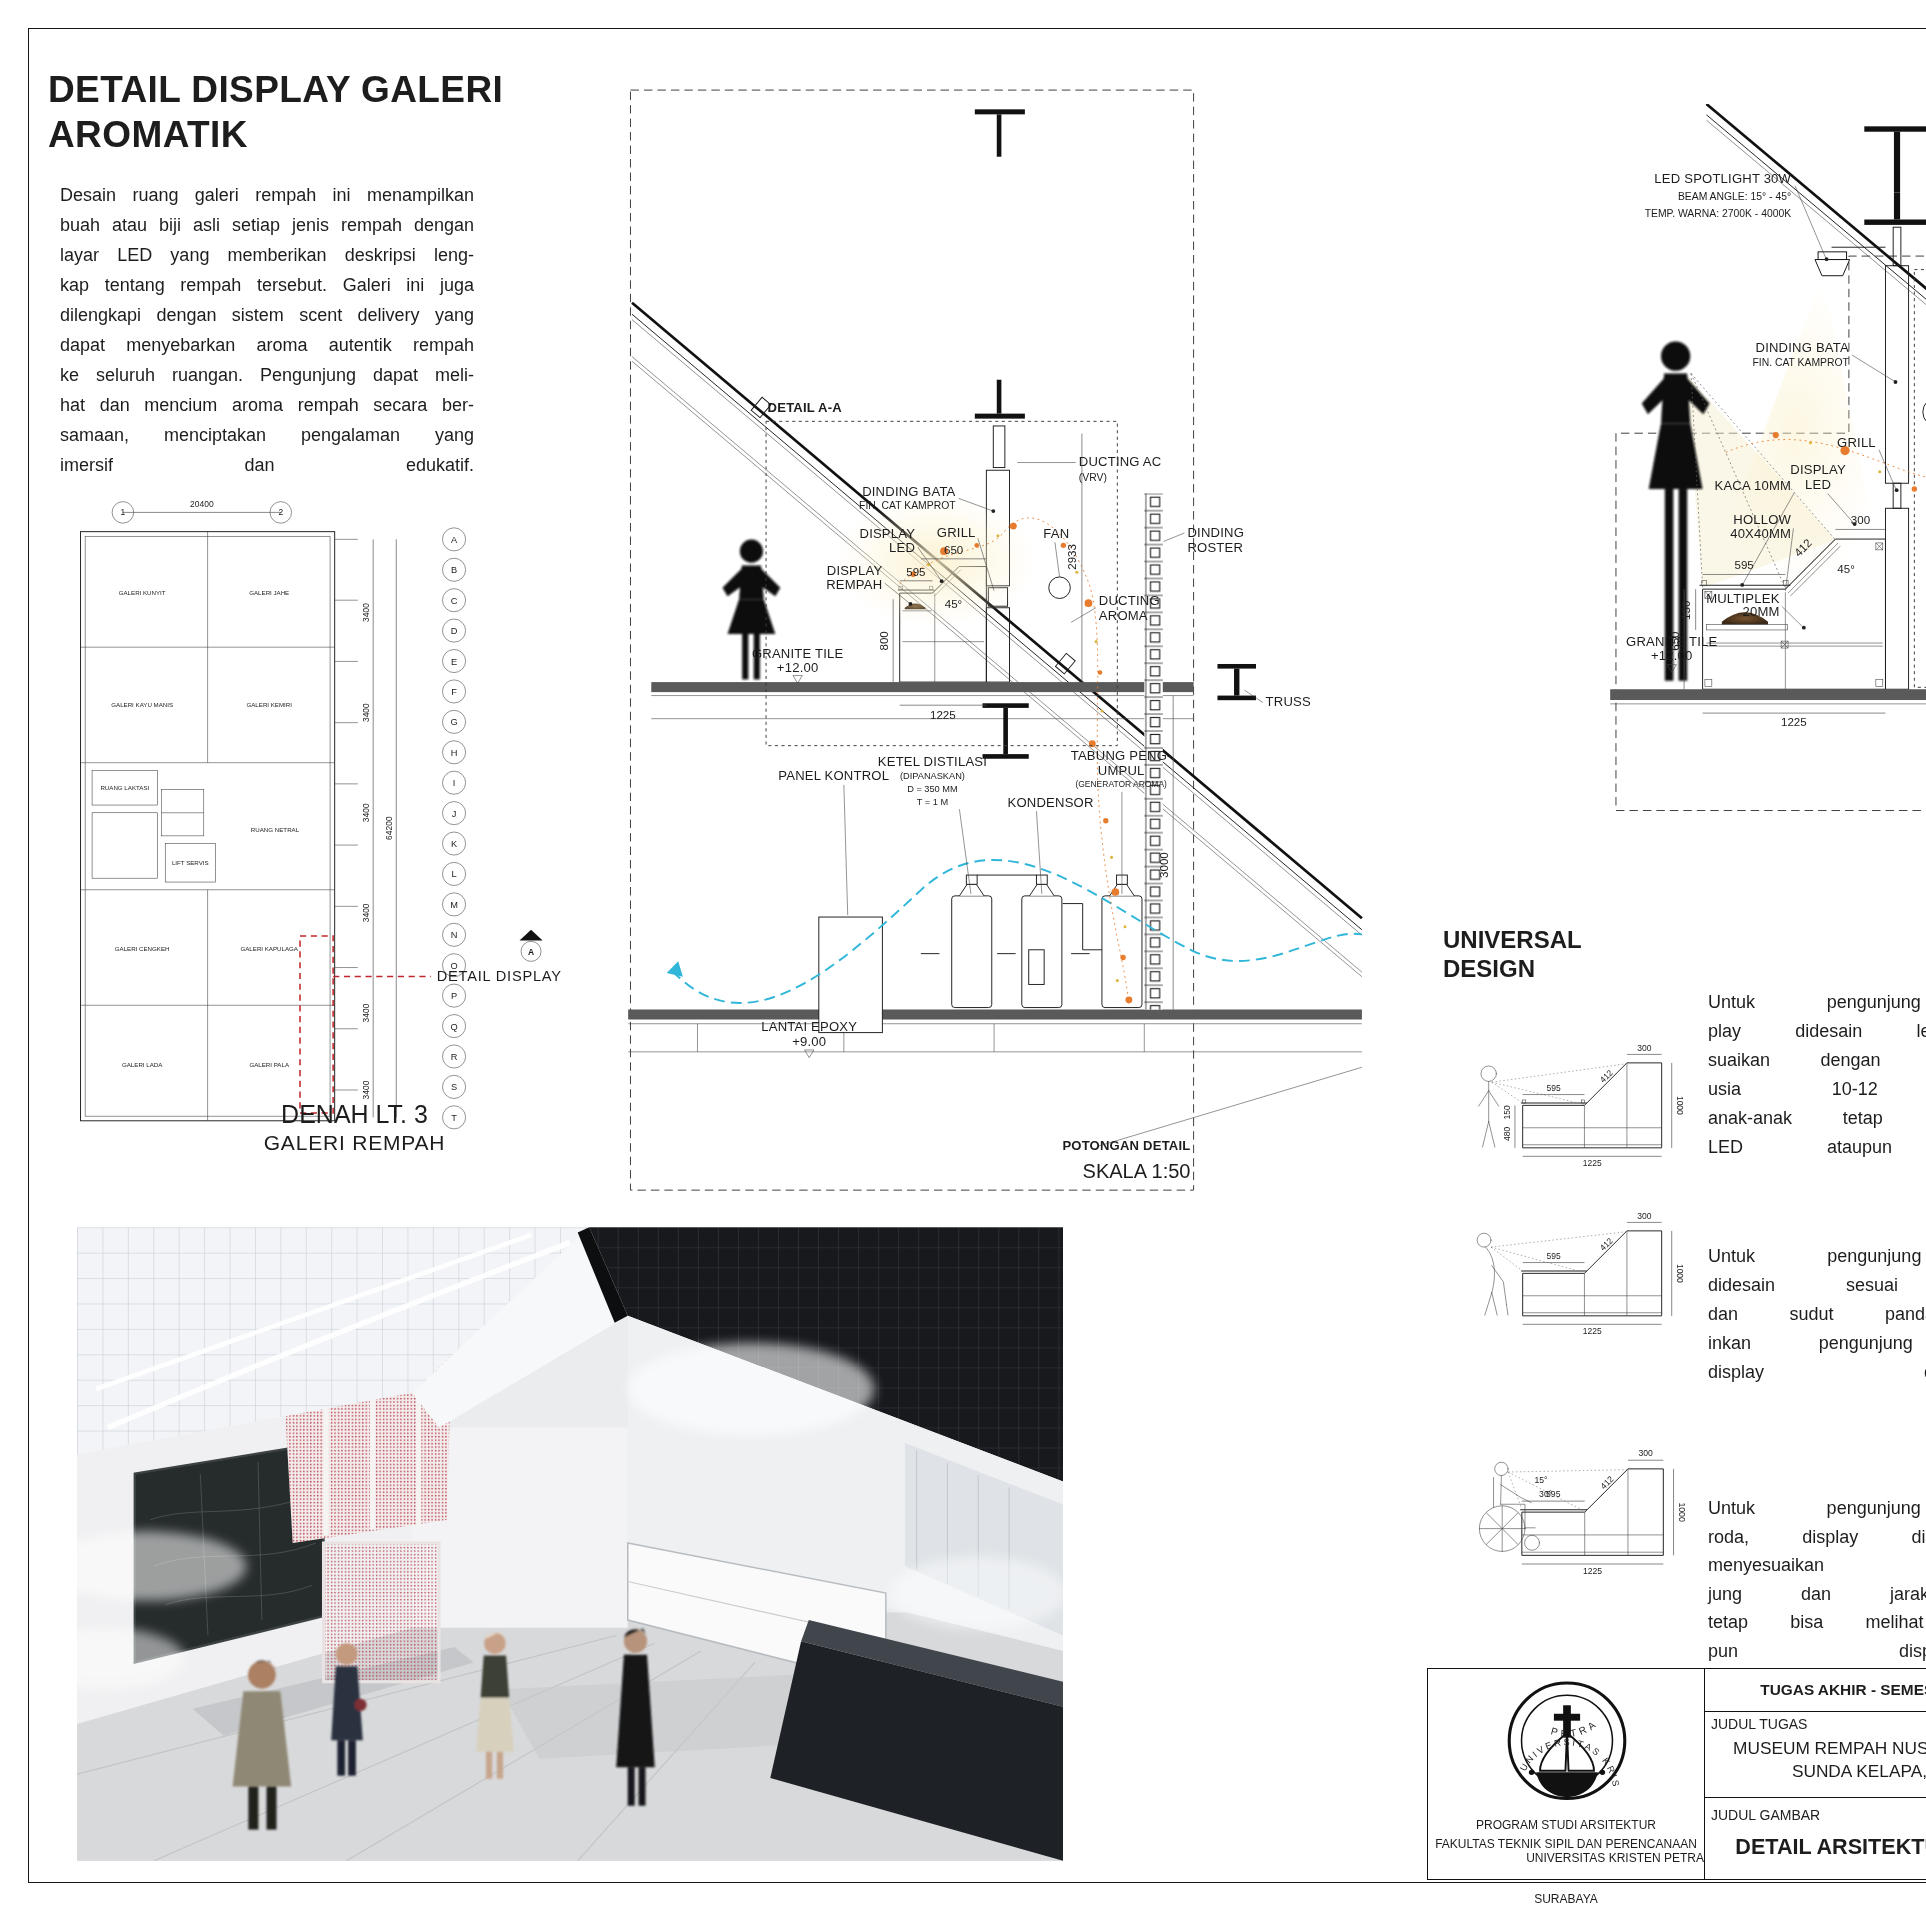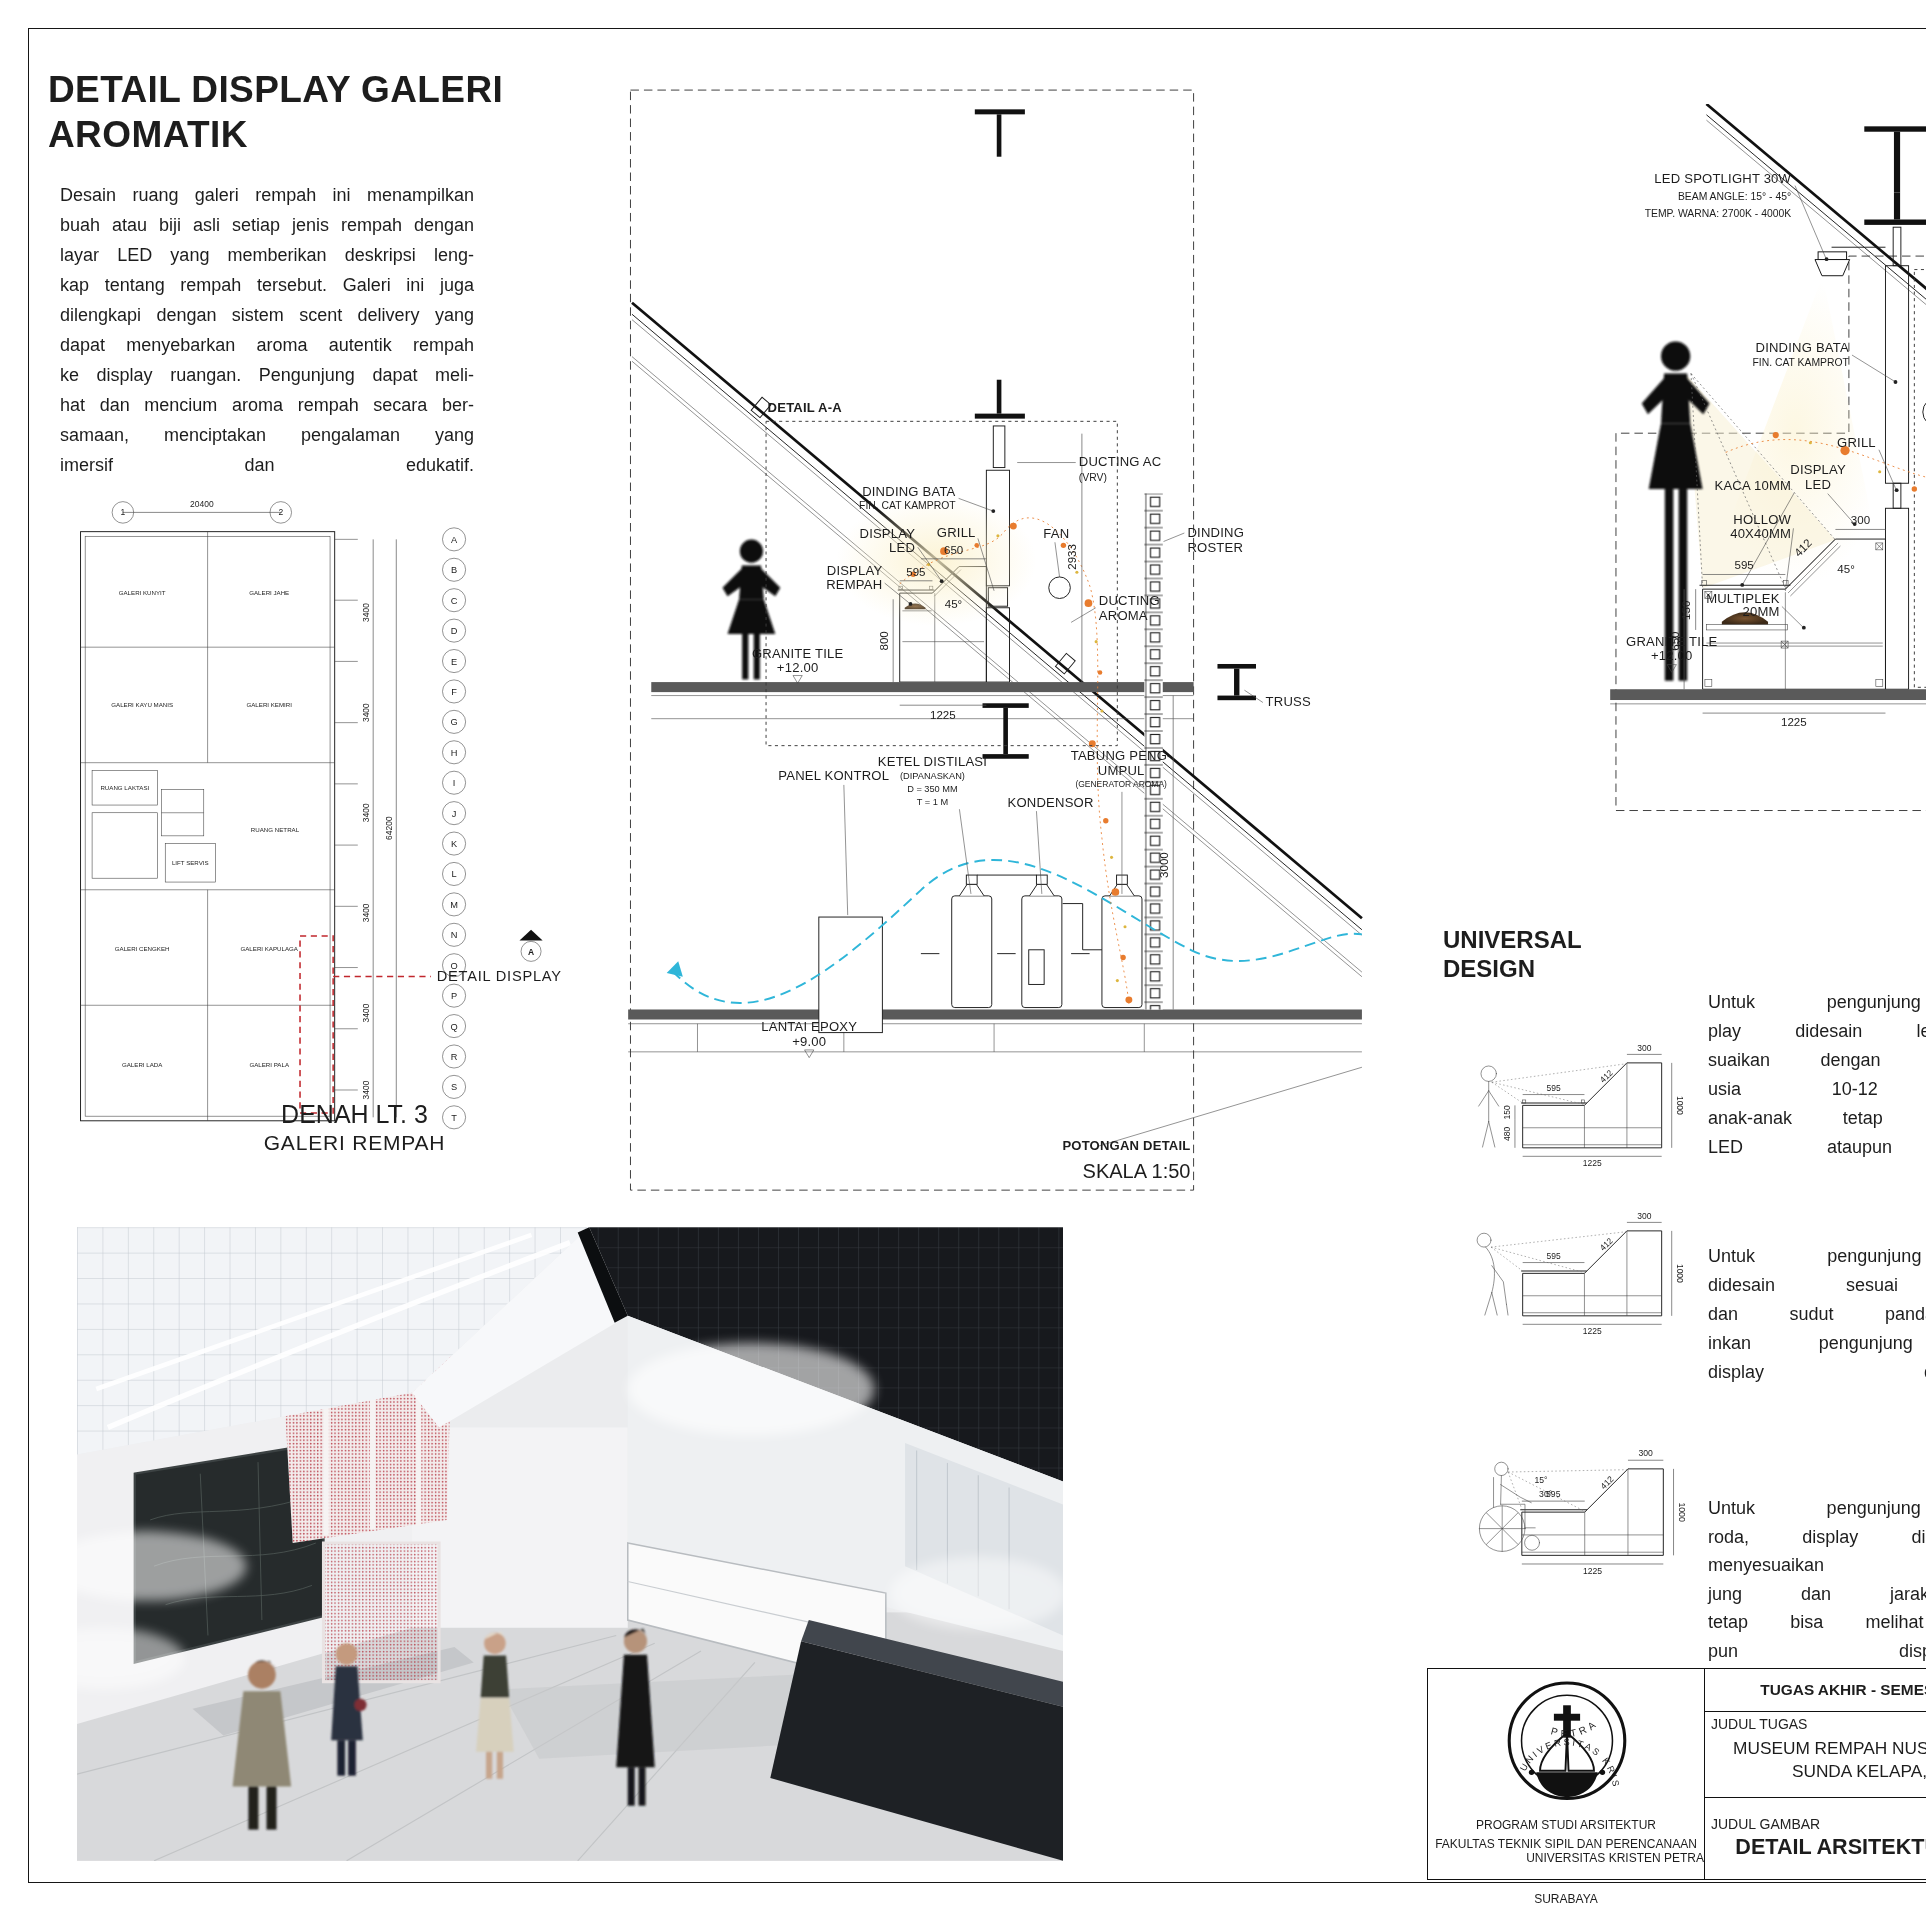--- a/index.html
+++ b/index.html
@@ -93,21 +93,21 @@
     <div>AROMATIK</div>
   </div>
 
   <div class="intro">
     <span class="jline">Desain ruang galeri rempah ini menampilkan</span>
     <span class="jline">buah atau biji asli setiap jenis rempah dengan</span>
     <span class="jline">layar LED yang memberikan deskripsi leng-</span>
     <span class="jline">kap tentang rempah tersebut. Galeri ini juga</span>
     <span class="jline">dilengkapi dengan sistem scent delivery yang</span>
     <span class="jline">dapat menyebarkan aroma autentik rempah</span>
-    <span class="jline">ke display ruangan. Pengunjung dapat meli-</span>
+    <span class="jline">ke seluruh ruangan. Pengunjung dapat meli-</span>
     <span class="jline">hat dan mencium aroma rempah secara ber-</span>
     <span class="jline">samaan, menciptakan pengalaman yang</span>
     <span class="jline">imersif dan edukatif.</span>
   </div>
 
   <div class="abs" style="left:65px;top:497px;width:497px;height:670px;">
     <svg viewBox="0 0 1290 1740" width="497" height="670">
 
       <line class="dim" x1="150" y1="40" x2="560" y2="40"></line>
       <circle class="thin" cx="150" cy="40" r="28"></circle>
@@ -850,19 +850,19 @@
     </svg>
     <div class="tbc" style="left:0;top:149px;width:276px;font-size:12px;font-weight:normal;">PROGRAM STUDI ARSITEKTUR</div>
     <div class="tbc" style="left:0;top:168px;width:276px;font-size:12px;">FAKULTAS TEKNIK SIPIL DAN PERENCANAAN</div>
     <div class="tbc" style="left:0;top:182px;width:276px;font-size:12px;text-align:right;">UNIVERSITAS KRISTEN PETRA</div>
     <div class="tbc" style="left:0;top:196px;width:276px;font-size:12px;margin-top:27px;">SURABAYA</div>
 
     <div class="tbc" style="left:276px;top:11.6px;width:453px;font-size:15.4px;font-weight:bold;">TUGAS AKHIR - SEMESTER GENAP 2023/2024</div>
     <div class="tbl" style="left:283px;top:47px;">JUDUL TUGAS</div>
     <div class="tbc" style="left:276px;top:69px;width:453px;font-size:17.3px;">MUSEUM REMPAH NUSANTARA DI PELABUHAN</div>
     <div class="tbc" style="left:276px;top:92px;width:453px;font-size:17.3px;">SUNDA KELAPA, JAKARTA UTARA</div>
-    <div class="tbl" style="left:283px;top:147px;">JUDUL GAMBAR</div>
+    <div class="tbl" style="left:283px;top:138px;">JUDUL GAMBAR</div>
     <div class="tbc" style="left:276px;top:165px;width:283px;font-size:21.6px;font-weight:bold;">DETAIL ARSITEKTUR</div>
 
   </div>
 
 </div>
 
 
 </body></html>

